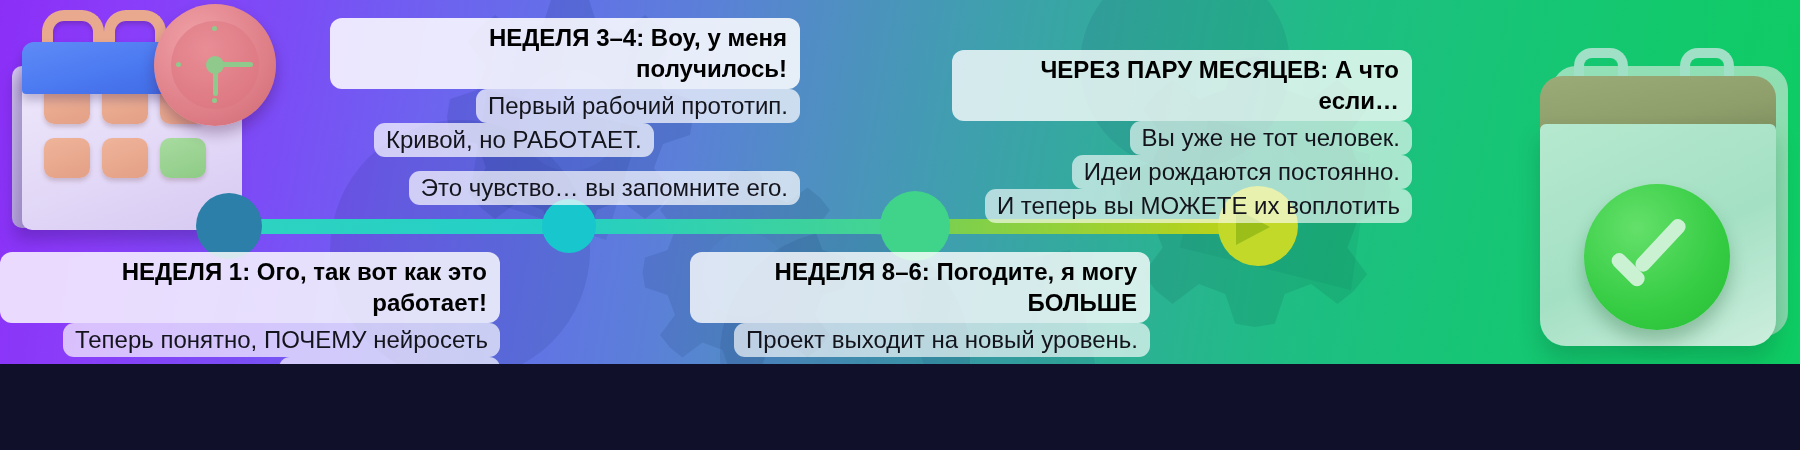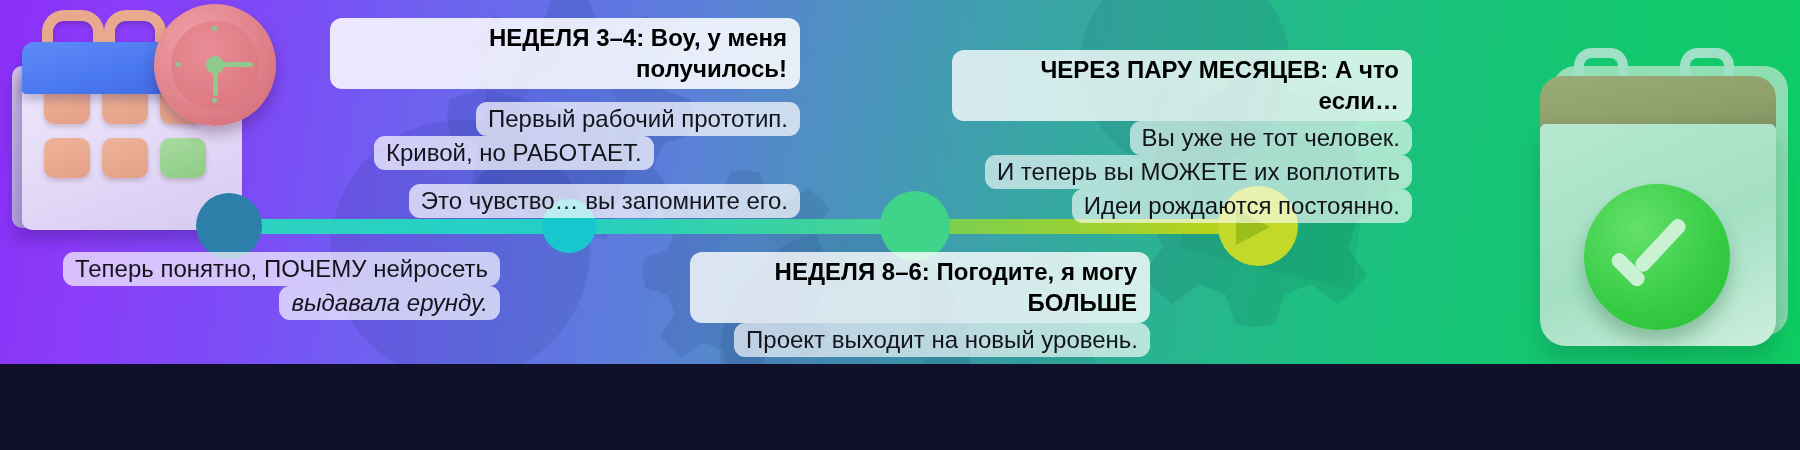--- a/index.html
+++ b/index.html
@@ -182,33 +182,34 @@
 
     <div class="tl-node" style="left:196px;top:193px;width:66px;height:66px;background:#2b7fa8;"></div>
     <div class="tl-node" style="left:542px;top:199px;width:54px;height:54px;background:#18c6cd;"></div>
     <div class="tl-node" style="left:880px;top:191px;width:70px;height:70px;background:#3fd48a;"></div>
     <div class="tl-node" style="left:1218px;top:186px;width:80px;height:80px;background:#c2d92a;"></div>
     <div class="tl-arrow" style="left:1236px;top:209px;border-top:18px solid transparent;border-bottom:18px solid transparent;border-left:34px solid #9bbf18;"></div>
   </div>
 
   <div class="callout" style="left:330px;top:18px;width:470px;text-align:right;">
     <div class="c-head al-r" style="background:rgba(255,255,255,.86);">НЕДЕЛЯ 3–4: Воу, у меня получилось!</div>
-    <div class="c-line al-r" style="background:rgba(255,255,255,.70);margin-top:13px;">Первый рабочий прототип.</div>
+    <div class="c-line al-r" style="background:rgba(255,255,255,.70);">Первый рабочий прототип.</div>
     <div class="c-line al-r" style="background:rgba(255,255,255,.70);margin-left:44px;">Кривой, но РАБОТАЕТ.</div>
     <div class="c-line al-r" style="background:rgba(255,255,255,.70);margin-top:14px;">Это чувство… вы запомните его.</div>
   </div>
 
   <div class="callout" style="left:952px;top:18px;width:460px;text-align:right;margin-top:32px;">
     <div class="c-head al-r" style="background:rgba(255,255,255,.78);">ЧЕРЕЗ ПАРУ МЕСЯЦЕВ: А что если…</div>
     <div class="c-line al-r" style="background:rgba(255,255,255,.62);">Вы уже не тот человек.</div>
+    <div class="c-line al-r" style="background:rgba(255,255,255,.62);">Идеи рождаются постоянно.</div>
     <div class="c-line al-r" style="background:rgba(255,255,255,.62);">И теперь вы МОЖЕТЕ их воплотить</div>
-    <div class="c-line al-r" style="background:rgba(255,255,255,.62);">Идеи рождаются постоянно.</div>
   </div>
 
   <div class="callout" style="left:0px;top:252px;width:500px;text-align:right;">
+    <div class="c-head al-r" style="background:rgba(255,255,255,.82);">НЕДЕЛЯ 1: Ого, так вот как это работает!</div>
     <div class="c-line al-r" style="background:rgba(255,255,255,.68);">Теперь понятно, ПОЧЕМУ нейросеть</div>
     <div class="c-line al-r" style="background:rgba(255,255,255,.68);font-style:italic;">выдавала ерунду.</div>
   </div>
 
   <div class="callout" style="left:690px;top:252px;width:460px;text-align:right;">
     <div class="c-head al-r" style="background:rgba(255,255,255,.80);">НЕДЕЛЯ 8–6: Погодите, я могу БОЛЬШЕ</div>
     <div class="c-line al-r" style="background:rgba(255,255,255,.66);">Проект выходит на новый уровень.</div>
   </div>
 
 </div>

